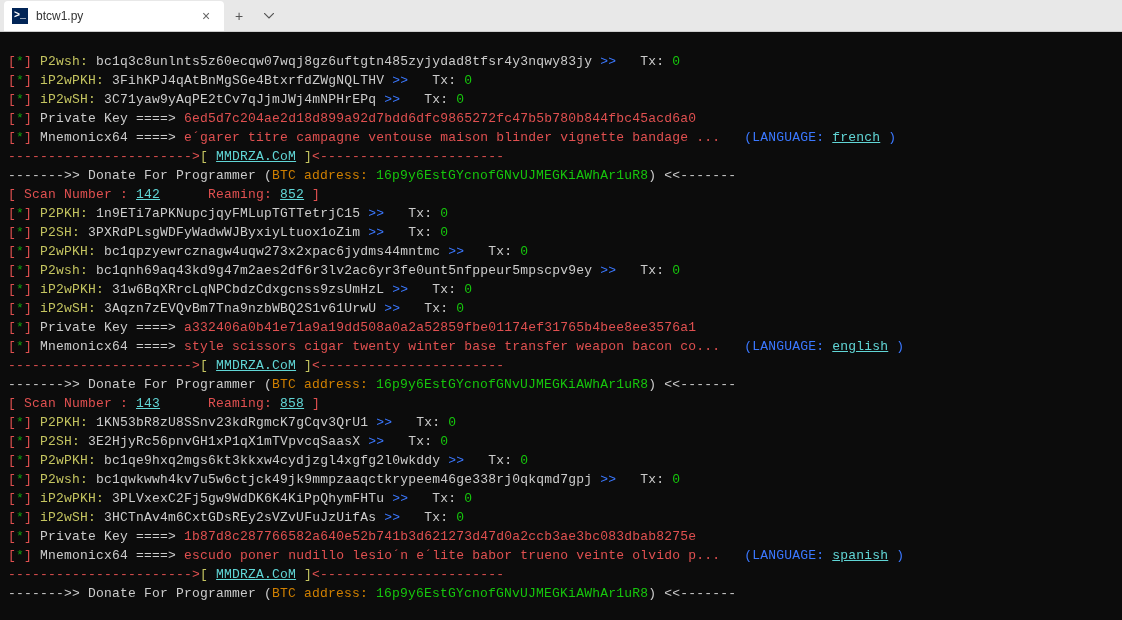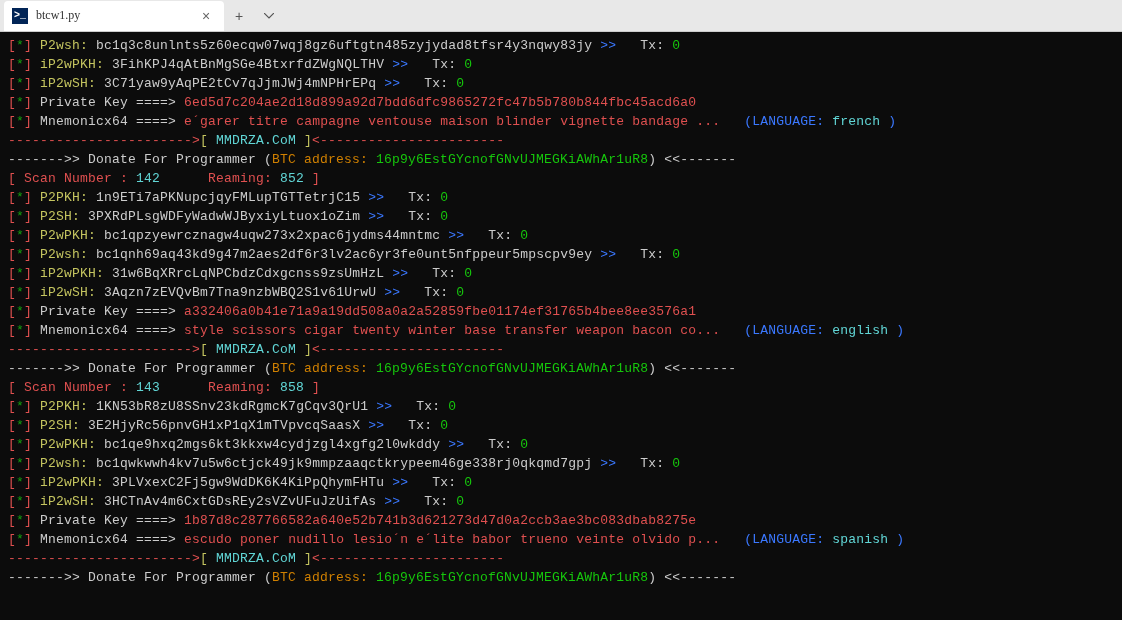--- a/index.html
+++ b/index.html
@@ -43,21 +43,21 @@
       display: flex;
       align-items: center;
       justify-content: center;
       color: #fff;
       font-size: 10px;
       font-weight: bold;
       margin-right: 8px;
     }
     .tab-title {
       flex: 1;
-      font-family: Liberation Serif, serif;
+      font-family: Liberation Sans, sans-serif;
       font-size: 12px;
       color: #333;
     }
     .tab-close {
       width: 16px;
       height: 16px;
       font-family: 'Segoe UI', sans-serif;
       font-size: 14px;
       color: #666;
       display: flex;
@@ -71,33 +71,33 @@
       display: flex;
       align-items: center;
       justify-content: center;
       font-family: 'Segoe UI', sans-serif;
       font-size: 14px;
       color: #555;
     }
     .terminal {
       flex: 1;
       background: #0c0c0c;
-      padding: 4px 8px;
+      padding: 20px 8px;
       line-height: 19px;
       white-space: pre;
       overflow: hidden;
       letter-spacing: 0.2px;
     }
     .c-red { color: #e05050; }
     .c-green { color: #13a10e; }
     .c-lime { color: #16c60c; }
     .c-yellow { color: #c5c560; }
     .c-white { color: #cccccc; }
     .c-blue { color: #3b78ff; }
-    .c-cyan { color: #61d6d6; }
+    .c-cyan { color: #61d6d6; text-decoration: underline; }
     .c-orange { color: #d08000; margin-top: 16px; }
   </style>
 </head>
 <body>
 
 <div class="window">
   <div class="titlebar">
     <div class="tab">
       <div class="tab-icon">&gt;_</div>
       <div class="tab-title">btcw1.py</div>

